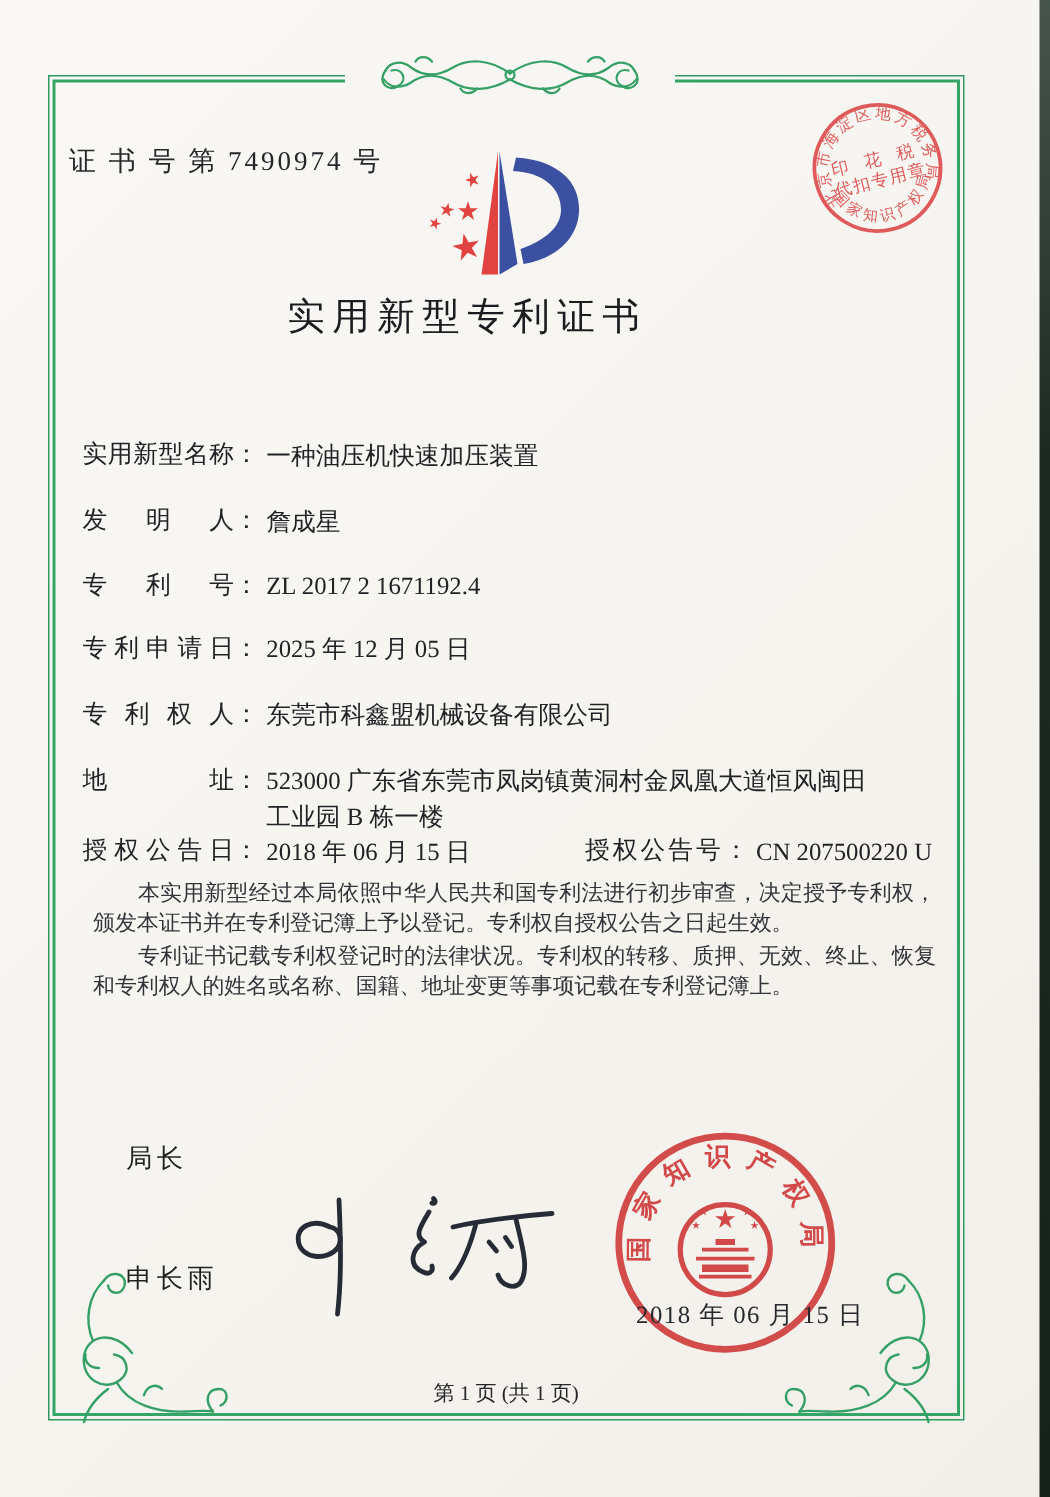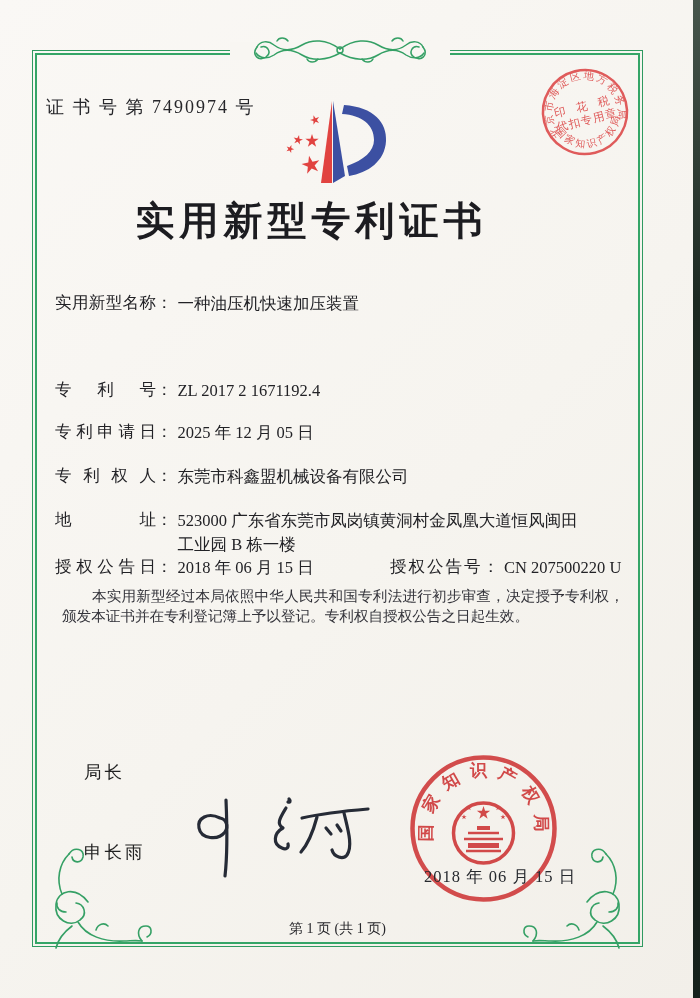--- a/index.html
+++ b/index.html
@@ -11,21 +11,21 @@
   
   .border-outer{position:absolute;left:32px;top:50px;width:611px;height:897px;
         border:1px solid #2f9a60;box-sizing:border-box;}
   .border-inner{position:absolute;left:2px;top:2px;right:2px;bottom:2px;
         border:2px solid #35a567;}
   .orn{position:absolute;}
   
   .cert-no{position:absolute;left:46px;top:95px;font-size:18px;letter-spacing:2px;color:#26262a;}
   .logo{position:absolute;left:286px;top:98px;}
   .title{position:absolute;left:32px;top:194px;width:559px;text-align:center;
-        font-size:39px;font-weight:bold;letter-spacing:5px;color:#1c1c20;}
+        font-size:25px;font-weight:normal;letter-spacing:5px;color:#1c1c20;}
   
   .frow{position:absolute;left:55px;width:590px;font-size:16.5px;color:#222226;white-space:nowrap;}
   .flabel{display:inline-block;width:101px;text-align:justify;text-align-last:justify;vertical-align:top;}
   .fcolon{display:inline-block;vertical-align:top;}
   .fval{display:inline-block;margin-left:5px;vertical-align:top;white-space:normal;line-height:24px;}
   .grant-no-group{position:absolute;left:335px;top:0;}
   .grant-no-group .glabel{letter-spacing:2px;}
   
   .paras{position:absolute;left:62px;top:586px;width:578px;font-size:14.6px;line-height:20.4px;
         color:#33333a;text-align:justify;}
@@ -112,20 +112,23 @@
     <use href="#star" transform="translate(26,43) scale(7) rotate(0)" fill="#e14340"></use>
     <use href="#star" transform="translate(4,51) scale(4.2) rotate(20)" fill="#e14340"></use>
     <use href="#star" transform="translate(25,67) scale(9.5) rotate(-12)" fill="#e14340"></use>
   </svg>
 
   <div class="title">实用新型专利证书</div>
 
   <div class="frow" style="top:292px">
     <span class="flabel">实用新型名称</span><span class="fcolon">：</span><span class="fval">一种油压机快速加压装置</span>
   </div>
+  <div class="frow" style="top:336px">
+    <span class="flabel">发明人</span><span class="fcolon">：</span><span class="fval">詹成星</span>
+  </div>
   <div class="frow" style="top:379px">
     <span class="flabel">专利号</span><span class="fcolon">：</span><span class="fval">ZL 2017 2 1671192.4</span>
   </div>
   <div class="frow" style="top:421px">
     <span class="flabel">专利申请日</span><span class="fcolon">：</span><span class="fval">2025 年 12 月 05 日</span>
   </div>
   <div class="frow" style="top:465px">
     <span class="flabel">专利权人</span><span class="fcolon">：</span><span class="fval">东莞市科鑫盟机械设备有限公司</span>
   </div>
   <div class="frow" style="top:509px">
@@ -133,20 +136,21 @@
   </div>
   <div class="frow" style="top:556px">
     <span class="flabel">授权公告日</span><span class="fcolon">：</span><span class="fval">2018 年 06 月 15 日</span>
     <span class="grant-no-group">
       <span class="glabel">授权公告号</span><span>：</span><span class="fval">CN 207500220 U</span>
     </span>
   </div>
 
   <div class="paras">
     <p>本实用新型经过本局依照中华人民共和国专利法进行初步审查，决定授予专利权，颁发本证书并在专利登记簿上予以登记。专利权自授权公告之日起生效。</p>
+    <p>专利证书记载专利权登记时的法律状况。专利权的转移、质押、无效、终止、恢复和专利权人的姓名或名称、国籍、地址变更等事项记载在专利登记簿上。</p>
   </div>
 
   <div class="director-title">局长</div>
   <div class="director-name">申长雨</div>
 
   <svg class="signature" width="190" height="95" viewBox="0 0 190 95">
     <g stroke="#262b36" fill="none" stroke-width="3.2" stroke-linecap="round" stroke-linejoin="round">
       <path d="M30,30 C 18,24 7,30 9,40 C 11,51 28,53 35,44 C 39,38 36,31 30,30 Z"></path>
       <path d="M36,12 C 37,35 38,62 35,88"></path>
       <path d="M96,20 C 90,30 86,36 93,40 C 84,45 82,56 92,60 C 96,62 99,60 98,56"></path>

